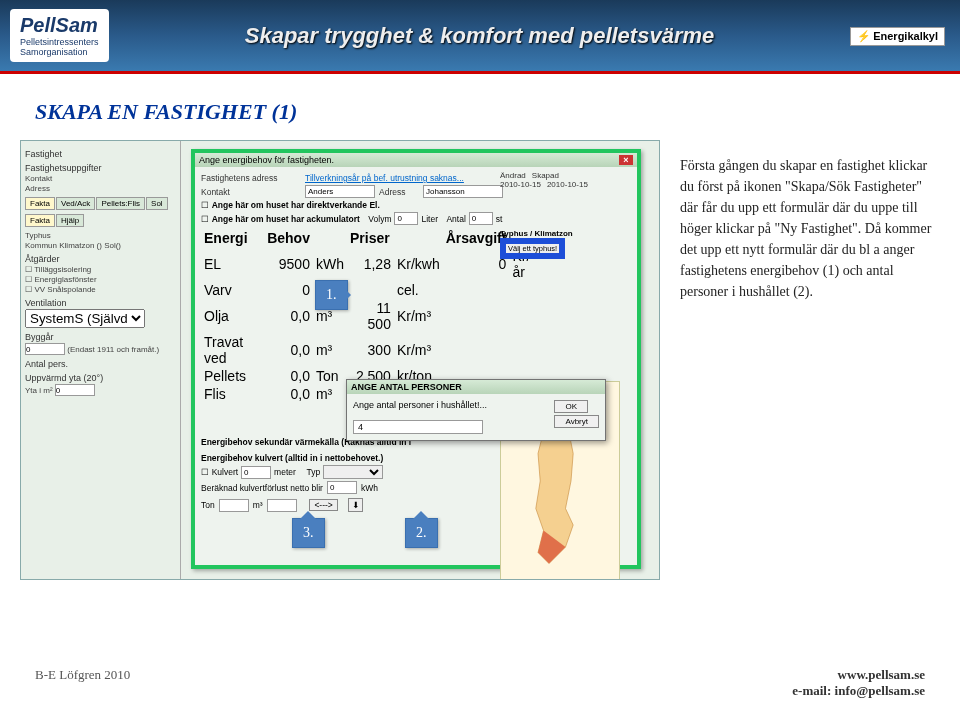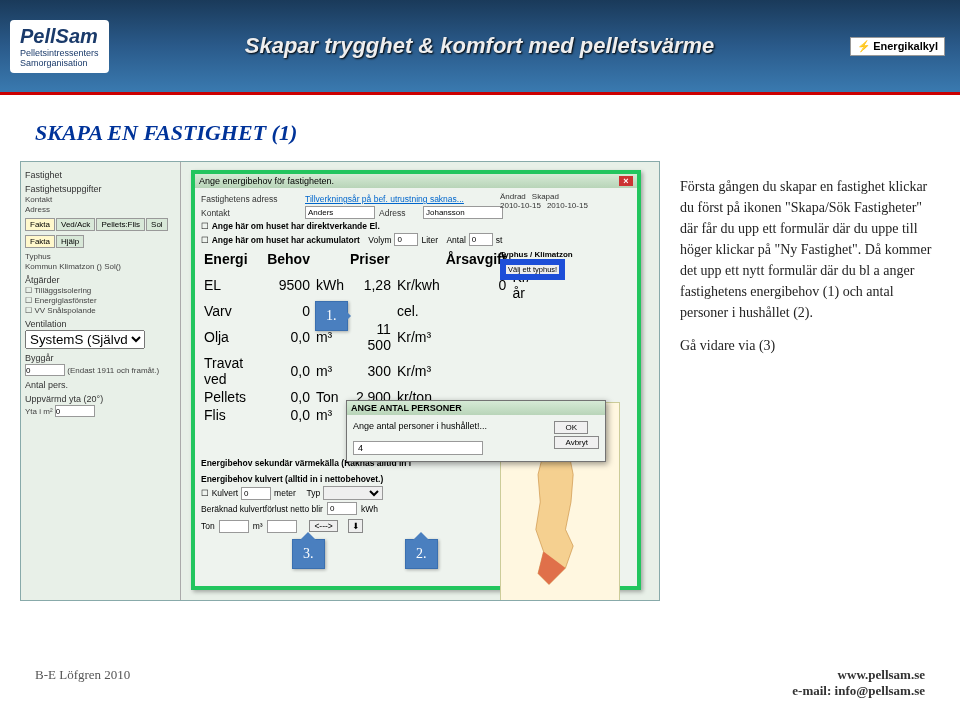--- a/index.html
+++ b/index.html
@@ -8,21 +8,21 @@
     height: 711px;
     font-family: Arial, sans-serif;
     background: #fff;
     position: relative;
     overflow: hidden;
   }
   
   
   .banner {
     width: 100%;
-    height: 95px;
+    height: 74px;
     background: linear-gradient(to bottom, #1a3a5a 0%, #2a5a8a 50%, #3a7ab0 100%);
     display: flex;
     align-items: center;
     border-bottom: 3px solid #c00;
     position: relative;
   }
   .banner-left {
     background: #fff;
     padding: 5px 10px;
     margin-left: 10px;
@@ -412,21 +412,21 @@
                   <td>m³</td>
                   <td class="val">300</td>
                   <td>Kr/m³</td>
                   <td></td>
                   <td></td>
                 </tr>
             <tr>
                   <td>Pellets</td>
                   <td class="val">0,0</td>
                   <td>Ton</td>
-                  <td class="val">2 900</td>
+                  <td class="val">2 500</td>
                   <td>kr/ton</td>
                   <td></td>
                   <td></td>
                 </tr>
             <tr>
                   <td>Flis</td>
                   <td class="val">0,0</td>
                   <td>m³</td>
                   <td class="val">300</td>
                   <td>kr/M³</td>
@@ -494,21 +494,20 @@
 
     </div>
 
     <div class="arrow-label a1">1.</div>
     <div class="arrow-label a2">2.</div>
     <div class="arrow-label a3">3.</div>
   </div>
 
   <div class="text-col">
     <p>Första gången du skapar en fastighet klickar du först på ikonen "Skapa/Sök Fastigheter" där får du upp ett formulär där du uppe till höger klickar på "Ny Fastighet". Då kommer det upp ett nytt formulär där du bl a anger fastighetens energibehov (1) och antal personer i hushållet (2).</p>
-    <p>Gå vidare via (3)</p>
   </div>
 </div>
 
 <div class="footer">
   <div class="footer-left">B-E Löfgren 2010</div>
   <div class="footer-right">
     <div>www.pellsam.se</div>
     <div>e-mail: info@pellsam.se</div>
   </div>
 </div>

